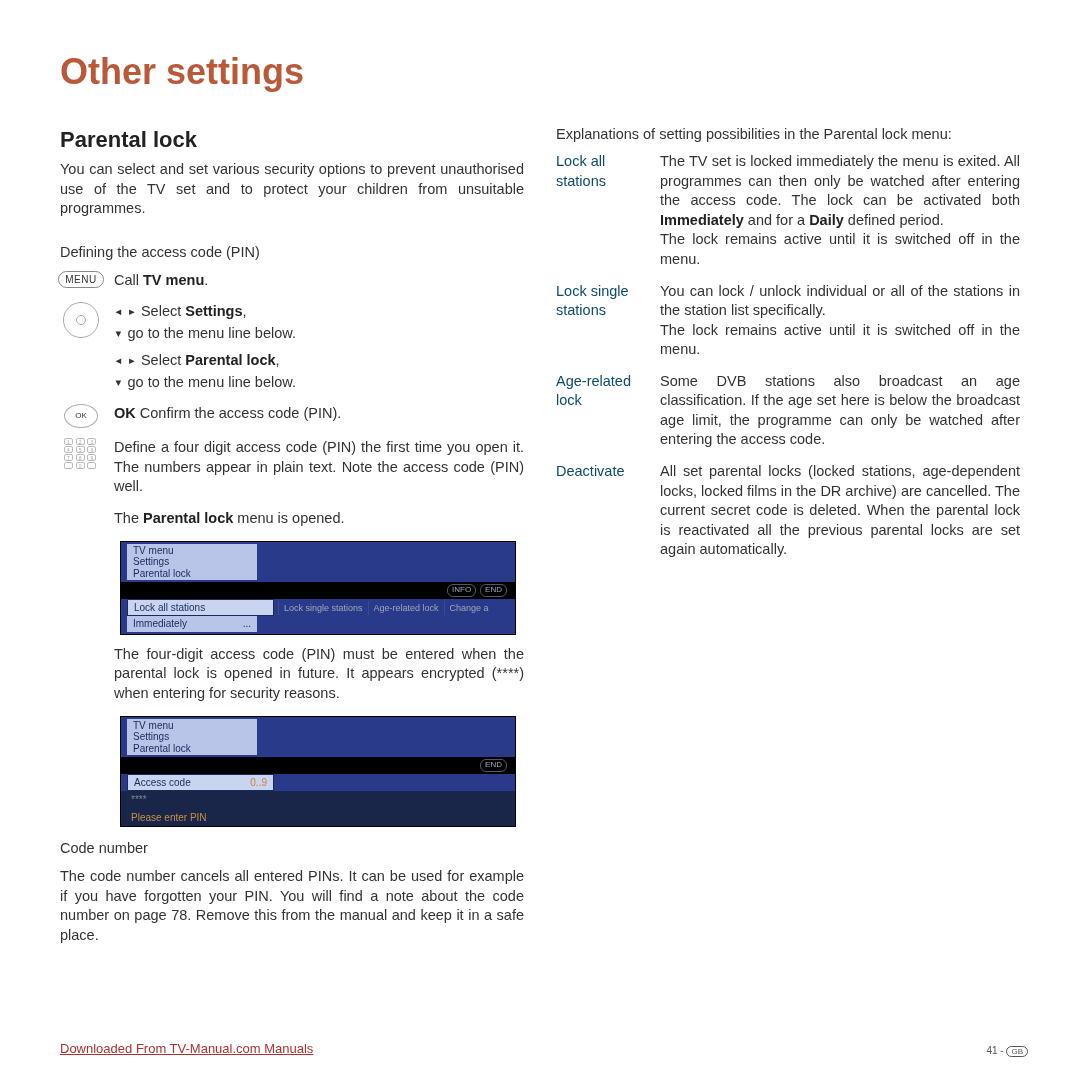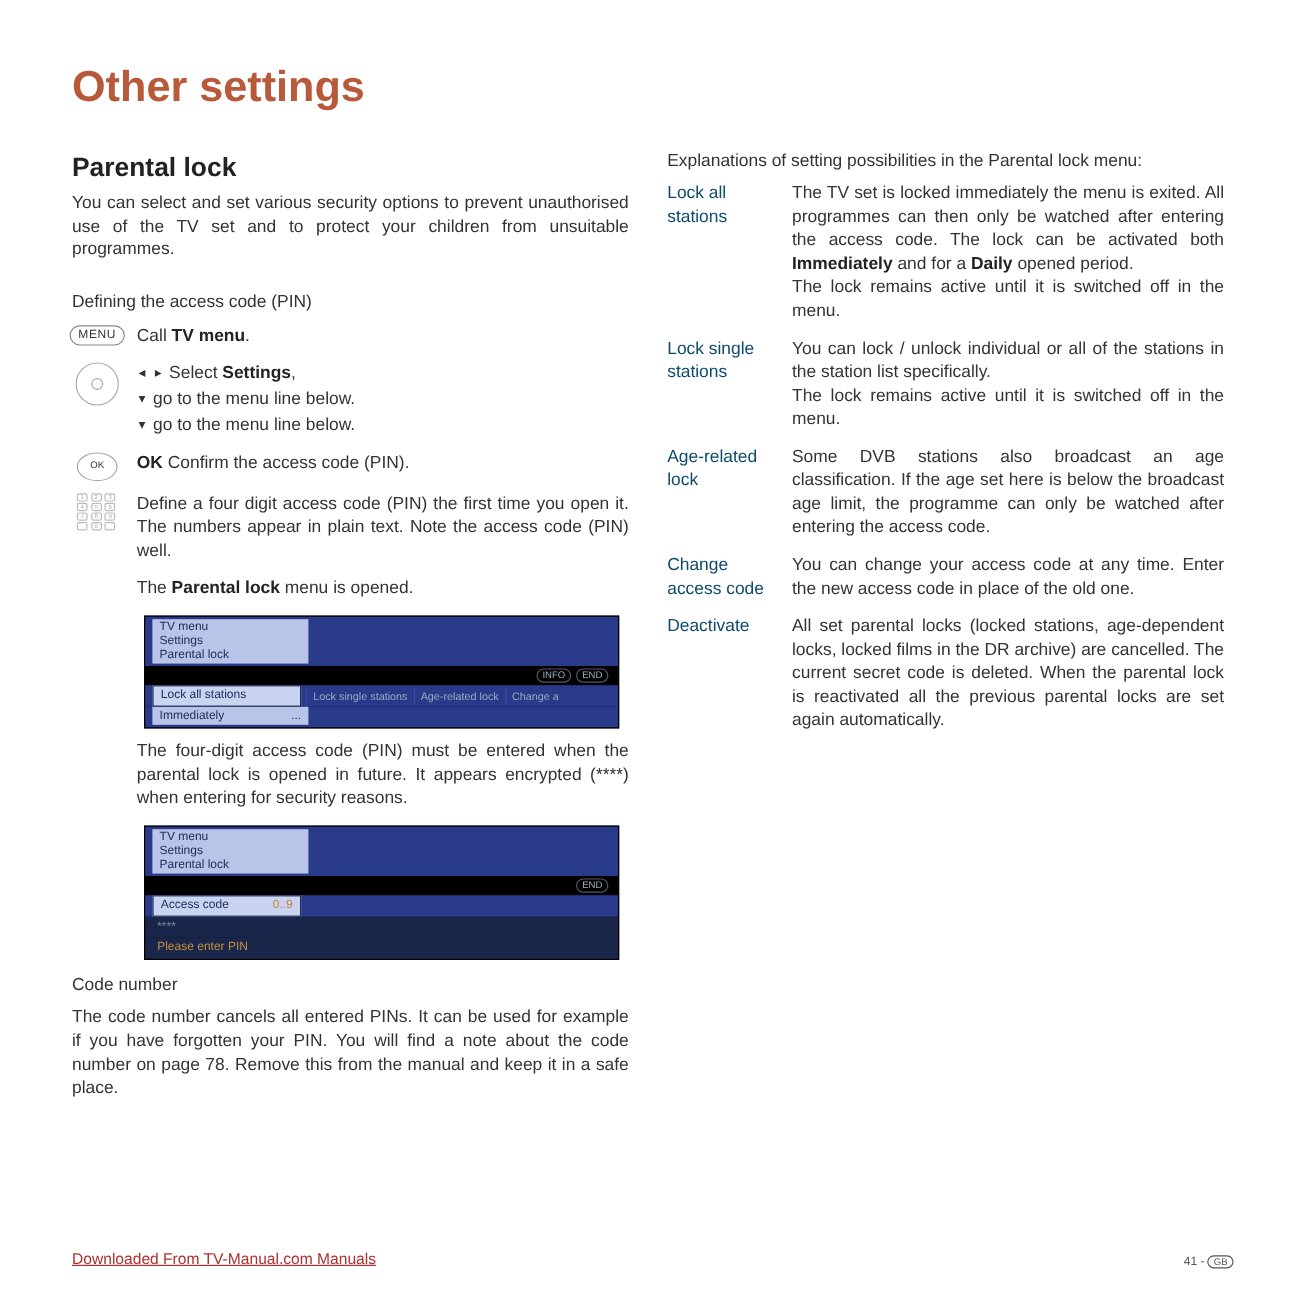--- a/index.html
+++ b/index.html
@@ -40,21 +40,21 @@
     width: 396px;
     border: 1px solid #000;
     background: #000;
     font-size: 10px;
     color: #ccc;
   }
   .tv-header { background: #2a3a8a; padding: 2px 0; }
   .tv-header-inner { background: #b8c4e8; color: #1a2a5a; width: 130px; margin-left: 6px; padding: 1px 6px; }
   .tv-header-inner div { line-height: 1.15; }
   .tv-highlight-row { display: flex; align-items: center; background: #2a3a8a; }
-  .tv-highlight-cell { background: #c8d4f0; color: #1a2a5a; padding: 1px 6px; width: 124px; margin-left: 6px; border: 1px solid #1a2a5a; }
+  .tv-highlight-cell { background: #c8d4f0; color: #1a2a5a; padding: 1px 6px; width: 147px; margin-left: 6px; border: 1px solid #1a2a5a; }
   .tv-tabs { display: flex; gap: 0; flex: 1; color: #9ab; font-size: 9px; padding-left: 4px; }
   .tv-tabs span { border-left: 1px solid #3a4a9a; padding: 1px 5px; white-space: nowrap; }
   .tv-lastline { background: #2a3a8a; padding: 0 0 2px; }
   .tv-lastline-inner { background: #b8c4e8; color: #1a2a5a; width: 130px; margin-left: 6px; padding: 1px 6px; display: flex; justify-content: space-between; }
   .tv-badges { display: flex; gap: 4px; justify-content: flex-end; padding: 2px 8px; color: #9ab; font-size: 8px; }
   .tv-badge { border: 1px solid #556; border-radius: 6px; padding: 0 4px; }
   .tv-pin-row { display: flex; background: #1a254a; color: #789; padding: 2px 10px; }
   .tv-pin-label { width: 130px; }
   .tv-pin-prompt { background: #1a254a; color: #c79040; padding: 2px 10px; font-size: 10px; }
   .remote-btn-menu {
@@ -109,20 +109,21 @@
         </div>
     </div>
 
     <div class="step-row">
       <div class="step-icon">
           <div class="remote-dpad"></div>
         </div>
       <div class="step-body">
         <p><span class="arrow">◂ ▸ </span><span>Select </span><b>Settings</b><span>,</span></p>
         <p><span class="arrow">▾ </span><span>go to the menu line below.</span></p>
+        <p style="margin-top:8px"><span class="arrow">◂ ▸ </span><span>Select </span><b>Parental lock</b><span>,</span></p>
         <p><span class="arrow">▾ </span><span>go to the menu line below.</span></p>
       </div>
     </div>
 
     <div class="step-row">
       <div class="step-icon">
           <div class="remote-ok">OK</div>
         </div>
       <div class="step-body">
           <p><b>OK</b><span>  Confirm the access code (PIN).</span></p>
@@ -221,42 +222,35 @@
   </div>
 
   <div class="col">
     <div class="subhead" style="margin-top:0">Explanations of setting possibilities in the Parental lock menu:</div>
     <div class="def-table">
       <div class="def-row">
         <div class="def-term">
             <div>Lock all</div>
             <div>stations</div>
           </div>
-        <div class="def-desc"><span>The TV set is locked immediately the menu is exited. All programmes can then only be watched after entering the access code. The lock can be activated both </span><b>Immediately</b><span> and for a </span><b>Daily</b><span> opened period.</span><br><span>The lock remains active until it is switched off in the menu.</span></div>
+        <div class="def-desc"><span>The TV set is locked immediately the menu is exited. All programmes can then only be watched after entering the access code. The lock can be activated both </span><b>Immediately</b><span> and for a </span><b>Daily</b><span> defined period.</span><br><span>The lock remains active until it is switched off in the menu.</span></div>
       </div>
       <div class="def-row">
         <div class="def-term">
             <div>Lock single</div>
             <div>stations</div>
           </div>
         <div class="def-desc"><span>You can lock / unlock individual or all of the stations in the station list specifically.</span><br><span>The lock remains active until it is switched off in the menu.</span></div>
       </div>
       <div class="def-row">
         <div class="def-term">
             <div>Age-related</div>
             <div>lock</div>
           </div>
         <div class="def-desc">Some DVB stations also broadcast an age classification. If the age set here is below the broadcast age limit, the programme can only be watched after entering the access code.</div>
-      </div>
-      <div class="def-row">
-        <div class="def-term">
-            <div>Change</div>
-            <div>access code</div>
-          </div>
-        <div class="def-desc">You can change your access code at any time. Enter the new access code in place of the old one.</div>
       </div>
       <div class="def-row">
         <div class="def-term">
             <div>Deactivate</div>
           </div>
         <div class="def-desc">All set parental locks (locked stations, age-dependent locks, locked films in the DR archive) are cancelled. The current secret code is deleted. When the parental lock is reactivated all the previous parental locks are set again automatically.</div>
       </div>
     </div>
   </div>
 </div>

